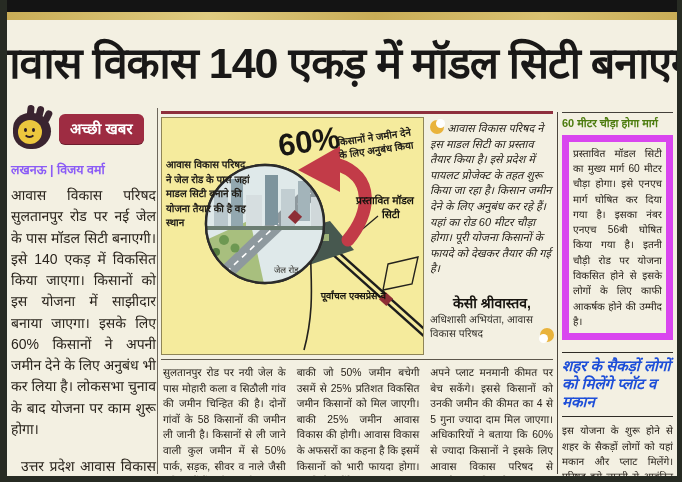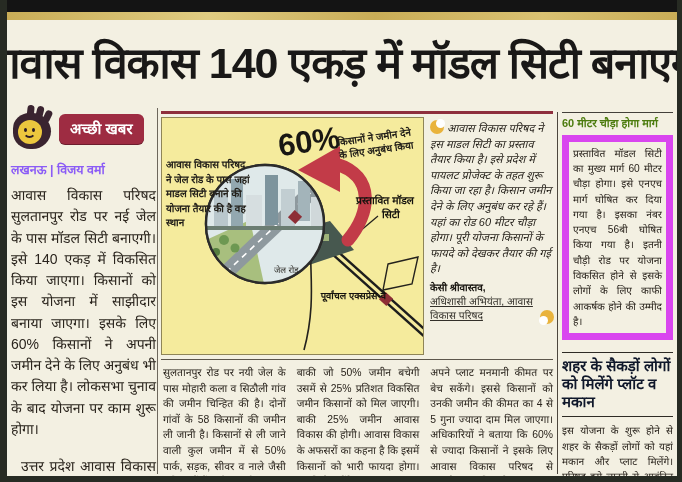--- a/index.html
+++ b/index.html
@@ -62,32 +62,32 @@
   .bcols { position:absolute; left:2px; top:259px; width:390px; height:108px; display:flex; gap:11px; }
   .bcol { flex:1; font-size:10.4px; line-height:1.5; text-align:justify; color:#2a241d; }
   
   .quote { position:absolute; left:269px; top:14px; width:124px; height:234px; }
   .qrow { font-size:11px; line-height:1.42; color:#211d17;font-style:italic; }
   .qmark { display:inline-block; width:14px; height:14px; border-radius:50%; background:#e9b33c;
            position:relative; vertical-align:-2px; }
   .qmark::after { content:""; position:absolute; width:9px; height:9px; border-radius:50%; background:#fff; }
   .qmark.open::after { top:-1px; right:-1px; }
   .qmark.close::after { bottom:-1px; left:-1px; }
-  .qauthor { margin-top:3px; font-size:10px; font-weight:bold; color:#17140f; }
-  .qrole { font-size:10.3px; color:#33302a;text-decoration:underline; }
+  .qauthor { margin-top:16px; font-size:14px; font-weight:bold; color:#17140f;text-align:center; }
+  .qrole { font-size:10.3px; color:#33302a; }
   .qclose { text-align:right; margin-top:-14px; }
   
   .col-right { position:absolute; left:562px; top:106px; width:111px; height:370px; }
   .srule { height:1px; background:#43403a; margin-top:6px; }
   .shead1 { margin-top:4px; font-size:11px; font-weight:bold; color:#4d7c0f; line-height:1.15; }
   .sbody1 { margin-top:5px; border:7px solid #d946ef; padding:4px 4px; font-size:10.2px; line-height:1.5;
             text-align:justify; color:#2a241d; }
   .sbox2 { margin-top:12px; }
   .shead2 { border-top:1.5px solid #2e2b25; border-bottom:1.5px solid #2e2b25; padding:4px 0 5px;
-            font-size:15px; font-weight:bold; color:#0f172a; line-height:1.2; }
+            font-size:15px; font-weight:bold; color:#1d4ed8; line-height:1.2;font-style:italic; }
   .sbody2 { margin-top:6px; font-size:10.2px; line-height:1.5; text-align:justify; color:#2a241d; }
 </style>
 </head>
 <body>
 
 <div class="sheet">
 
   <div class="frame-top"></div>
   <div class="tanband"></div>
 

